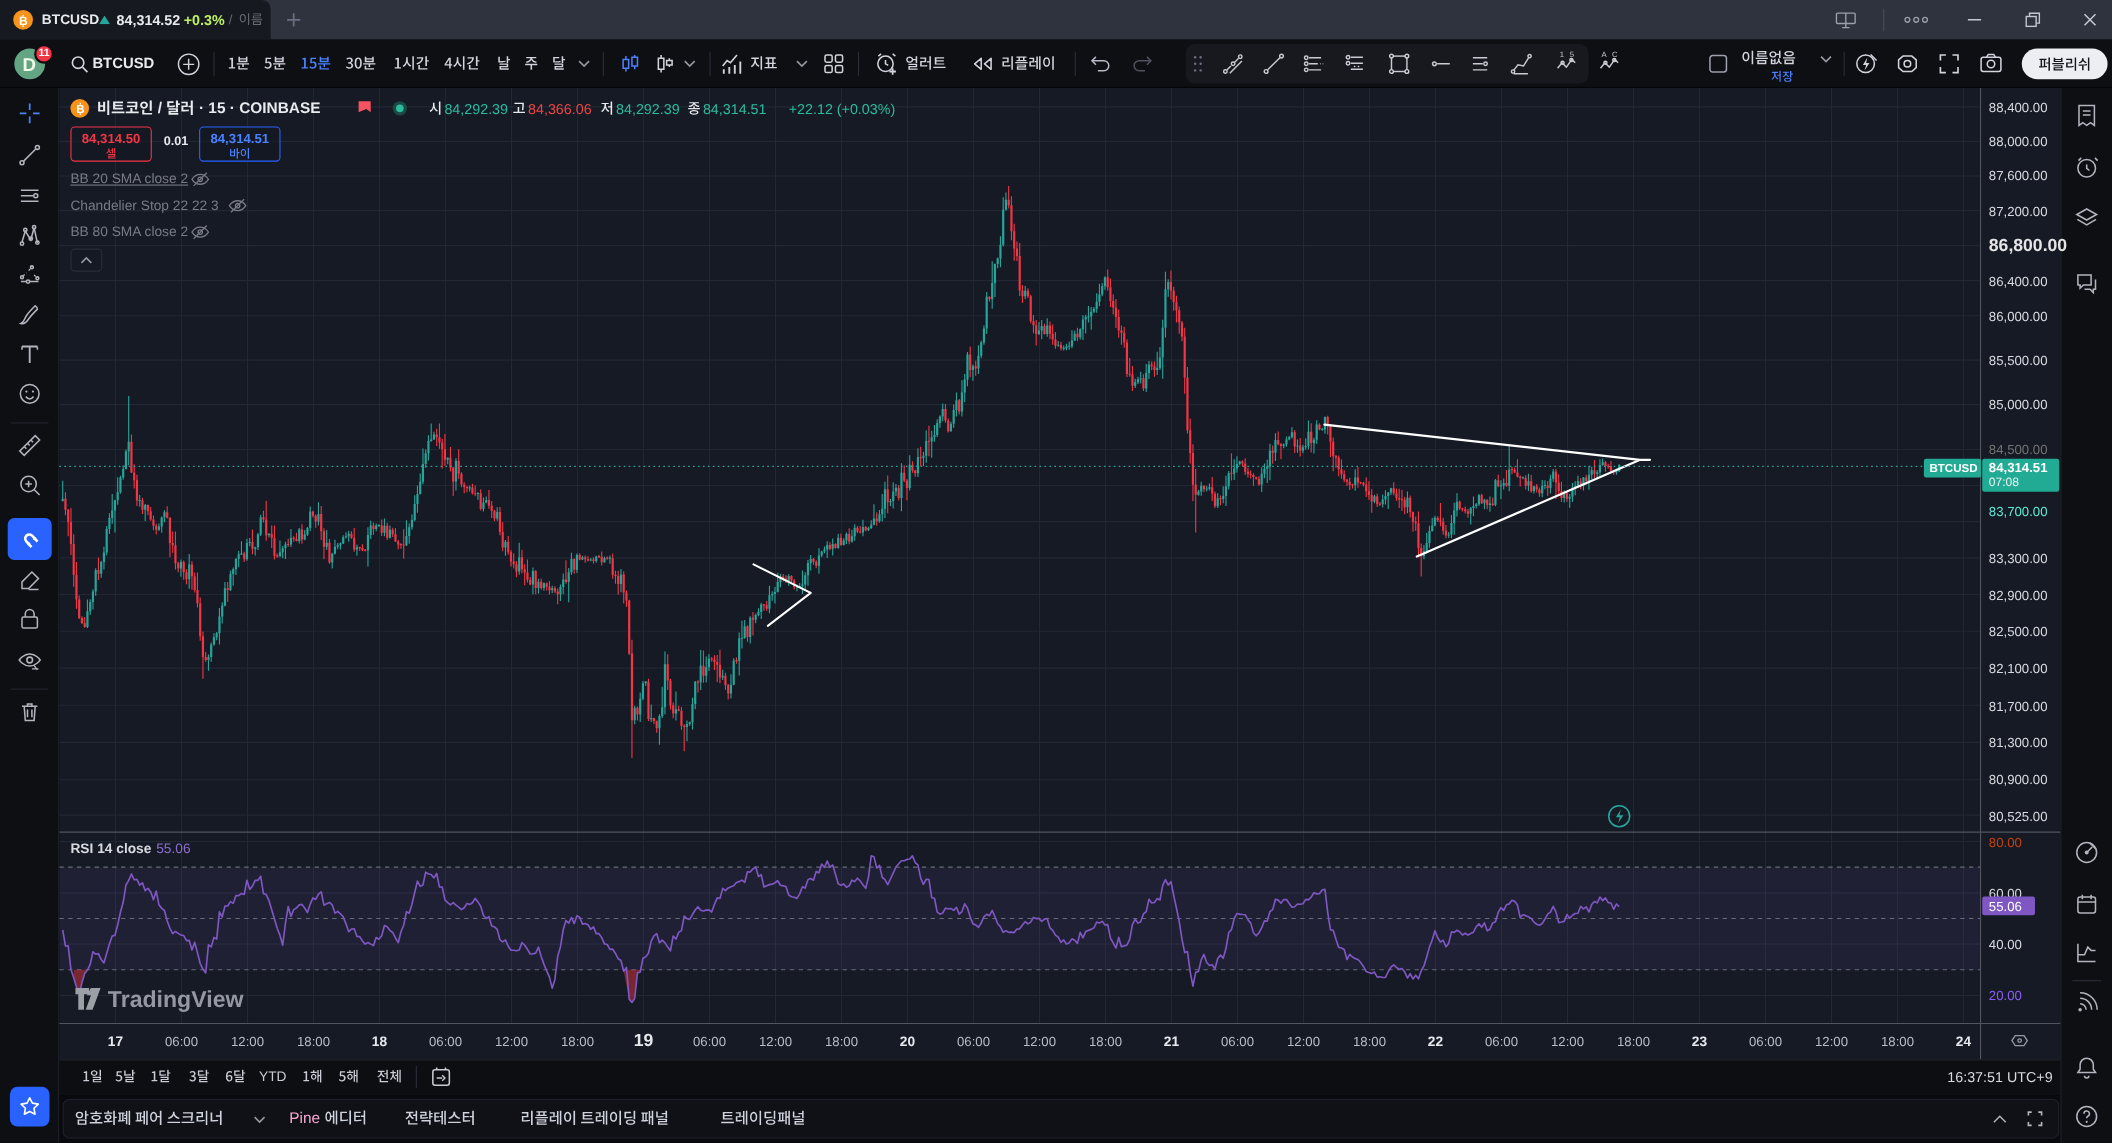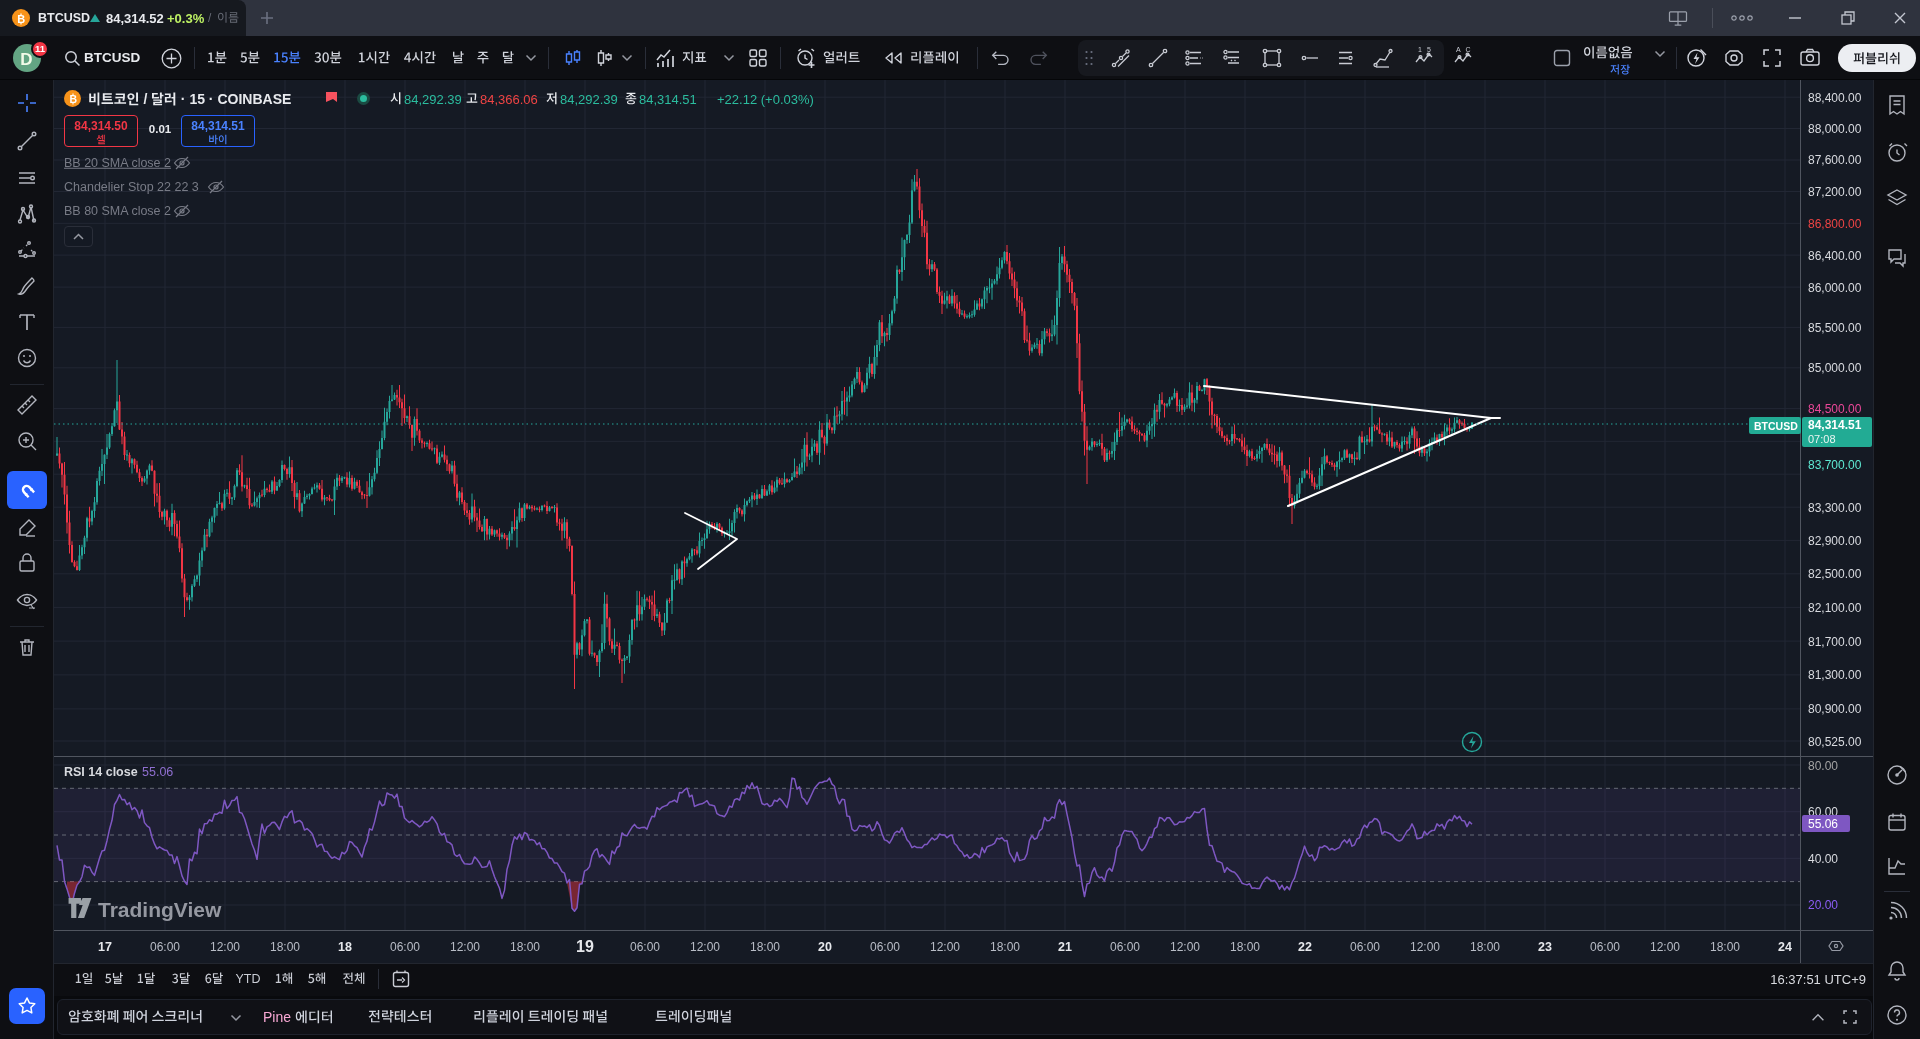--- a/index.html
+++ b/index.html
@@ -23,36 +23,36 @@
     <path d="M54 424H1800" stroke="#26a69a" stroke-width="1" stroke-dasharray="1.5 3"></path>
     <path d="M54 756.5H1873M54 930.5H1873" stroke="#50555f" stroke-width="1"></path>
     <path d="M1800.5 80V963" stroke="#50555f" stroke-width="1"></path>
     <circle cx="1472" cy="742" r="9.5" stroke="#26a69a" stroke-width="1.4"></circle>
     <path d="M1473.5 736l-4.5 7h3.5l-1.5 5.5 4.8-7.3h-3.6z" fill="#26a69a"></path>
   </svg>
 <div style="position:absolute;left:1808px;top:97.73782816805692px;transform:translateY(-50%);font-size:12px;color:#d8dadf;font-weight:400;letter-spacing:0px;white-space:nowrap;line-height:1;">88,400.00</div>
 <div style="position:absolute;left:1808px;top:129.0285847471913px;transform:translateY(-50%);font-size:12px;color:#d8dadf;font-weight:400;letter-spacing:0px;white-space:nowrap;line-height:1;">88,000.00</div>
 <div style="position:absolute;left:1808px;top:160.46189651801512px;transform:translateY(-50%);font-size:12px;color:#d8dadf;font-weight:400;letter-spacing:0px;white-space:nowrap;line-height:1;">87,600.00</div>
 <div style="position:absolute;left:1808px;top:192.03906834034638px;transform:translateY(-50%);font-size:12px;color:#d8dadf;font-weight:400;letter-spacing:0px;white-space:nowrap;line-height:1;">87,200.00</div>
-<div style="position:absolute;left:1808px;top:223.76142307218936px;transform:translateY(-50%);font-size:12px;color:#ef4444;font-weight:400;letter-spacing:0px;white-space:nowrap;line-height:1;">86,800.00</div>
+<div style="position:absolute;left:1808px;top:223.76142307218936px;transform:translateY(-50%);font-size:16px;color:#e5e5e5;font-weight:700;letter-spacing:0px;white-space:nowrap;line-height:1;">86,800.00</div>
 <div style="position:absolute;left:1808px;top:255.63030190227994px;transform:translateY(-50%);font-size:12px;color:#d8dadf;font-weight:400;letter-spacing:0px;white-space:nowrap;line-height:1;">86,400.00</div>
 <div style="position:absolute;left:1808px;top:287.6470646903232px;transform:translateY(-50%);font-size:12px;color:#d8dadf;font-weight:400;letter-spacing:0px;white-space:nowrap;line-height:1;">86,000.00</div>
 <div style="position:absolute;left:1808px;top:327.878082466671px;transform:translateY(-50%);font-size:12px;color:#d8dadf;font-weight:400;letter-spacing:0px;white-space:nowrap;line-height:1;">85,500.00</div>
 <div style="position:absolute;left:1808px;top:368.3450606404373px;transform:translateY(-50%);font-size:12px;color:#d8dadf;font-weight:400;letter-spacing:0px;white-space:nowrap;line-height:1;">85,000.00</div>
-<div style="position:absolute;left:1808px;top:409.05078342918614px;transform:translateY(-50%);font-size:12px;color:#ec4899;font-weight:400;letter-spacing:0px;white-space:nowrap;line-height:1;">84,500.00</div>
+<div style="position:absolute;left:1808px;top:409.05078342918614px;transform:translateY(-50%);font-size:12px;color:#737373;font-weight:400;letter-spacing:0px;white-space:nowrap;line-height:1;">84,500.00</div>
 <div style="position:absolute;left:1808px;top:465px;transform:translateY(-50%);font-size:12px;color:#5eead4;font-weight:400;letter-spacing:0px;white-space:nowrap;line-height:1;">83,700.00</div>
 <div style="position:absolute;left:1808px;top:507.73566004839415px;transform:translateY(-50%);font-size:12px;color:#d8dadf;font-weight:400;letter-spacing:0px;white-space:nowrap;line-height:1;">83,300.00</div>
 <div style="position:absolute;left:1808px;top:540.9467951712614px;transform:translateY(-50%);font-size:12px;color:#d8dadf;font-weight:400;letter-spacing:0px;white-space:nowrap;line-height:1;">82,900.00</div>
 <div style="position:absolute;left:1808px;top:574.3185651879769px;transform:translateY(-50%);font-size:12px;color:#d8dadf;font-weight:400;letter-spacing:0px;white-space:nowrap;line-height:1;">82,500.00</div>
 <div style="position:absolute;left:1808px;top:607.8525315647688px;transform:translateY(-50%);font-size:12px;color:#d8dadf;font-weight:400;letter-spacing:0px;white-space:nowrap;line-height:1;">82,100.00</div>
 <div style="position:absolute;left:1808px;top:641.5502786466659px;transform:translateY(-50%);font-size:12px;color:#d8dadf;font-weight:400;letter-spacing:0px;white-space:nowrap;line-height:1;">81,700.00</div>
 <div style="position:absolute;left:1808px;top:675.4134141066686px;transform:translateY(-50%);font-size:12px;color:#d8dadf;font-weight:400;letter-spacing:0px;white-space:nowrap;line-height:1;">81,300.00</div>
 <div style="position:absolute;left:1808px;top:709.4435694059724px;transform:translateY(-50%);font-size:12px;color:#d8dadf;font-weight:400;letter-spacing:0px;white-space:nowrap;line-height:1;">80,900.00</div>
 <div style="position:absolute;left:1808px;top:741.5px;transform:translateY(-50%);font-size:12px;color:#d8dadf;font-weight:400;letter-spacing:0px;white-space:nowrap;line-height:1;">80,525.00</div>
-<div style="position:absolute;left:1808px;top:765.5px;transform:translateY(-50%);font-size:12px;color:#a3a3a3;font-weight:400;letter-spacing:0px;white-space:nowrap;line-height:1;">80.00</div>
+<div style="position:absolute;left:1808px;top:765.5px;transform:translateY(-50%);font-size:12px;color:#c2410c;font-weight:400;letter-spacing:0px;white-space:nowrap;line-height:1;">80.00</div>
 <div style="position:absolute;left:1808px;top:812.1666px;transform:translateY(-50%);font-size:12px;color:#d8dadf;font-weight:400;letter-spacing:0px;white-space:nowrap;line-height:1;">60.00</div>
 <div style="position:absolute;left:1808px;top:858.8332px;transform:translateY(-50%);font-size:12px;color:#d8dadf;font-weight:400;letter-spacing:0px;white-space:nowrap;line-height:1;">40.00</div>
 <div style="position:absolute;left:1808px;top:905.4998px;transform:translateY(-50%);font-size:12px;color:#8b5cf6;font-weight:400;letter-spacing:0px;white-space:nowrap;line-height:1;">20.00</div>
 <div style="position:absolute;left:1802px;top:417px;width:70px;height:30px;background:#22ab94;border-radius:2px;"></div>
 <div style="position:absolute;left:1808px;top:425px;transform:translateY(-50%);font-size:12px;color:#ffffff;font-weight:700;letter-spacing:0px;white-space:nowrap;line-height:1;">84,314.51</div>
 <div style="position:absolute;left:1808px;top:439px;transform:translateY(-50%);font-size:11px;color:#eaf5f2;font-weight:400;letter-spacing:0px;white-space:nowrap;line-height:1;">07:08</div>
 <div style="position:absolute;left:1749px;top:417px;width:52px;height:17px;background:#22ab94;border-radius:2px;"></div>
 <div style="position:absolute;left:1754px;top:426px;transform:translateY(-50%);font-size:10.5px;color:#ffffff;font-weight:700;letter-spacing:0px;white-space:nowrap;line-height:1;">BTCUSD</div>
 <div style="position:absolute;left:1802px;top:815px;width:48px;height:17px;background:#7e57c2;border-radius:2px;"></div>
 <div style="position:absolute;left:1808px;top:824px;transform:translateY(-50%);font-size:12px;color:#ffffff;font-weight:400;letter-spacing:0px;white-space:nowrap;line-height:1;">55.06</div>

